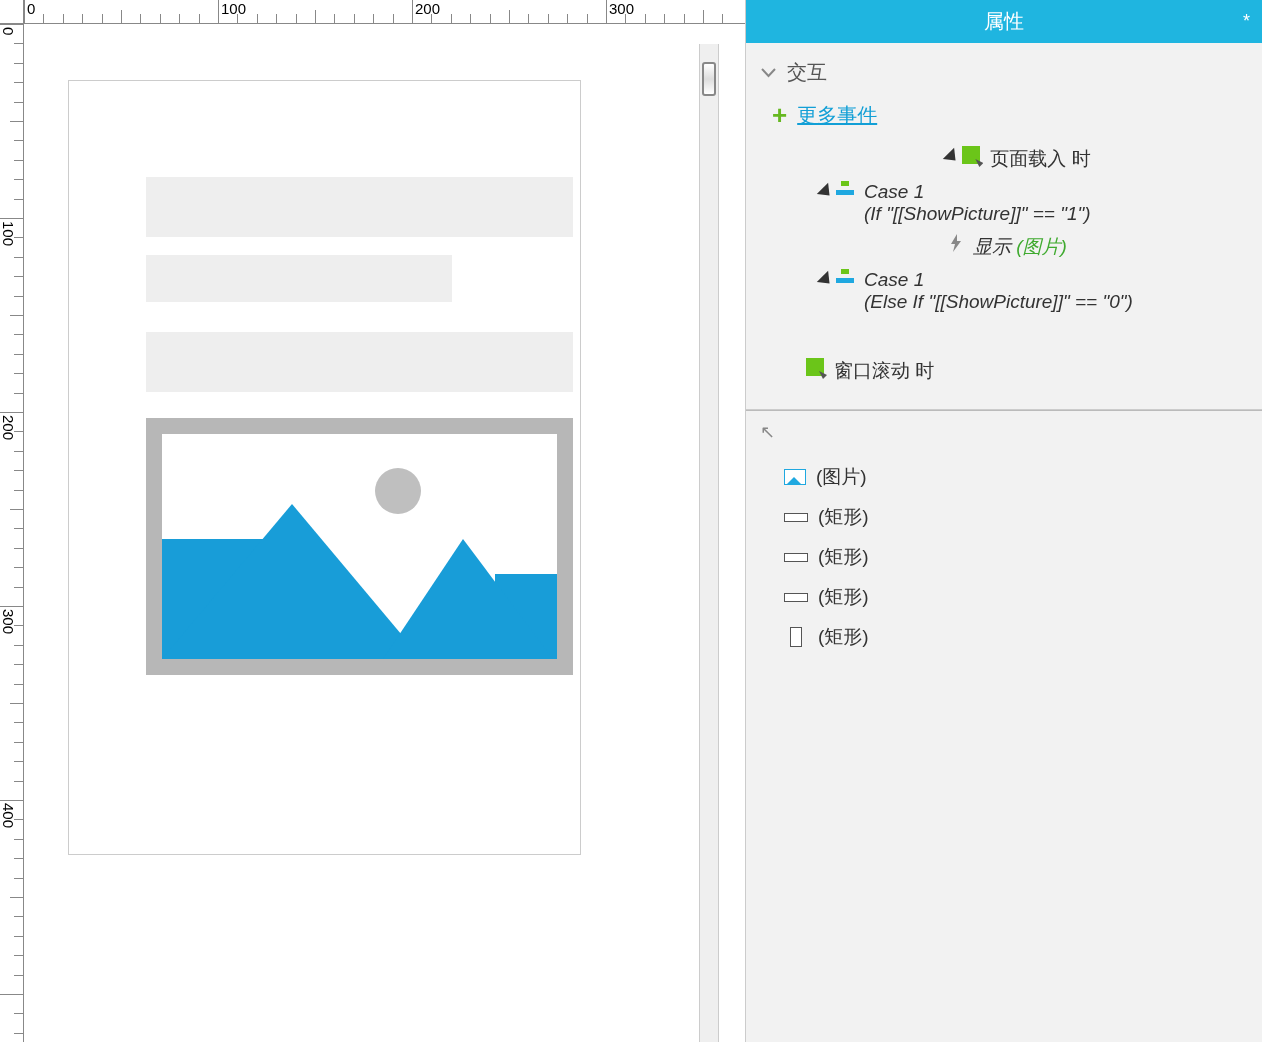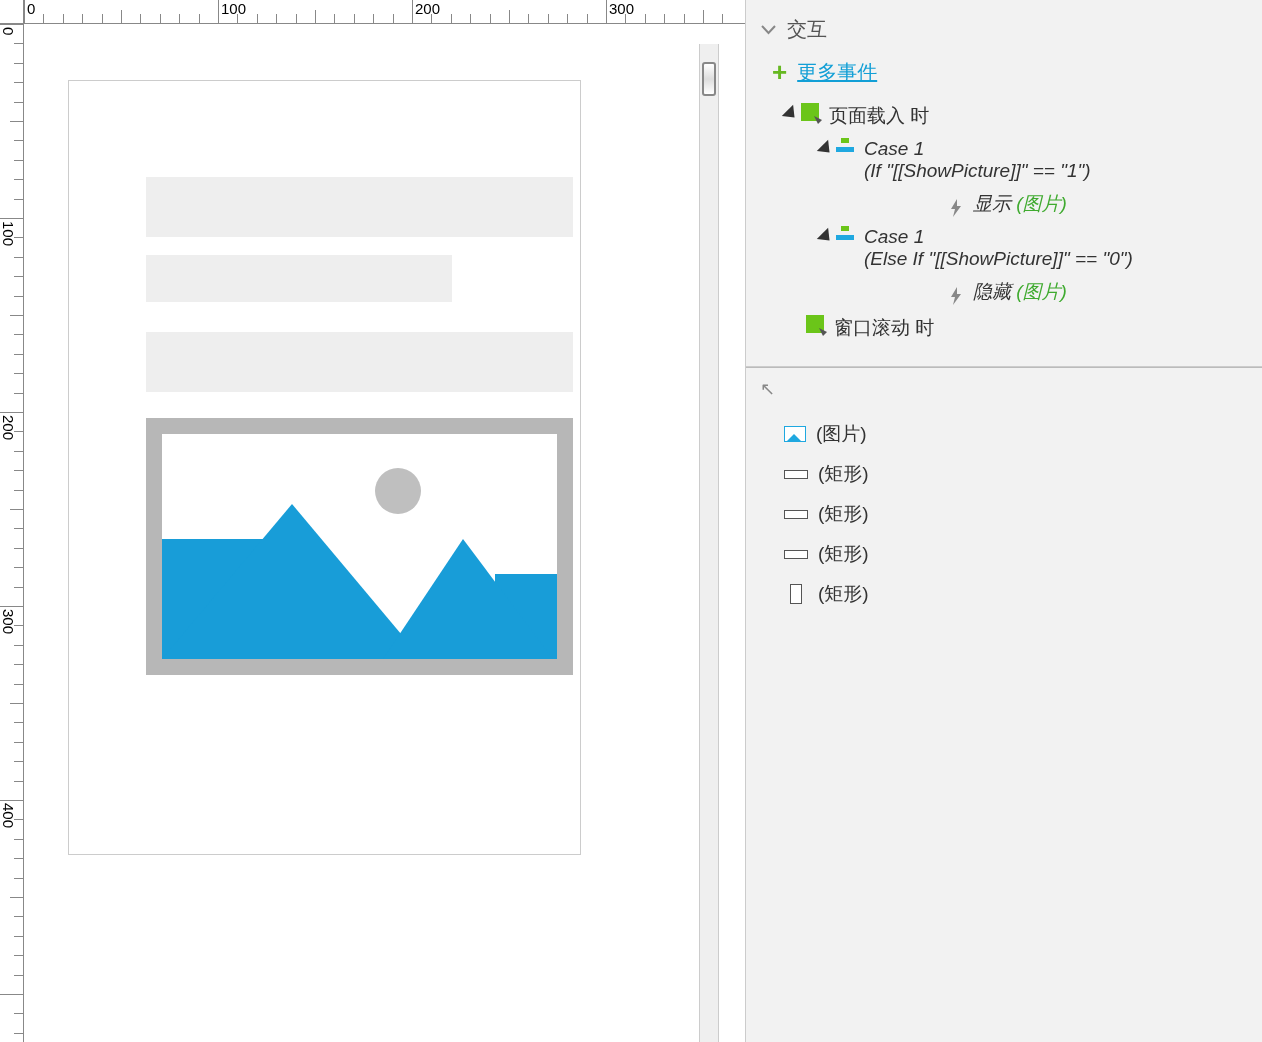--- a/index.html
+++ b/index.html
@@ -44,23 +44,23 @@
 .tnode { display:flex; align-items:flex-start; padding:5px 0;}
 .tri { width:0; height:0; border-top:8px solid transparent; border-bottom:8px solid transparent; border-left:10px solid #333; margin-right:5px; transform:rotate(45deg); margin-top:3px;}
 .ev-icon { width:18px; height:18px; margin-right:10px; background:#6bc519; position:relative; display:inline-block;}
 .ev-icon::after { content:''; position:absolute; bottom:-3px; right:-3px; width:8px; height:8px; background:#555; clip-path: polygon(0 0, 100% 50%, 50% 100%);}
 .case-icon { width:18px; height:14px; margin-right:10px; position:relative; display:inline-block;}
 .case-icon::before { content:''; position:absolute; top:0; left:5px; width:8px; height:5px; background:#6bc519;}
 .case-icon::after { content:''; position:absolute; bottom:0; left:0; width:18px; height:5px; background:#1fa8e0;}
 .bolt-icon { width:14px; height:18px; margin-right:10px; color:#888; display:inline-flex; align-items:center; justify-content:center;}
 .tnode .label { font-size:19px; color:#333;}
 .green { color:#3faa2f;}
-.indent1 { padding-left:30px;}
+.indent1 { padding-left:30px;justify-content:center;}
 .indent2 { padding-left:60px;}
-.indent3 { padding-left:128px;align-items:flex-end;}
+.indent3 { padding-left:128px;}
 .caseblk { padding-left:65px;font-style:italic;}
 .case-title { display:flex; align-items:flex-start; padding:4px 0;}
 .case-texts { font-size:19px; color:#333;}
 .more-events { margin:10px; border:1px solid #bbb; background:#fff; padding:7px 10px; font-size:19px; color:#333;}
 .adapt-head { padding:14px 14px; font-size:20px; color:#333; border-top:1px solid #ccc;}
 .outline-toolbar { padding:10px 14px; border-top:1px solid #bbb; color:#888; font-size:18px;}
 .outline { padding:4px 8px 20px 8px;}
 .oln-row { display:flex; align-items:center; padding:7px 4px; font-size:19px; color:#333;}
 .page-icon { width:18px; height:22px; border:1.5px solid #888; background:#fff; margin-right:10px; position:relative;}
 .page-icon::after { content:''; position:absolute; top:-1px; right:-1px; width:6px; height:6px; background:#f2f2f2; border-left:1.5px solid #888; border-bottom:1.5px solid #888;}
@@ -193,20 +193,24 @@
         </div>
       </div>
     </div>
   </div>
 </div>
 
 <div class="sb-gap"></div>
 <div class="sb-toggle"></div>
 
 <div class="right-panel">
+  <div class="panel-title">
+    <span>属性</span>
+    <span class="star">*</span>
+  </div>
 
   <div class="section">
     <div class="sec-head">
       <span class="chev">
         <svg width="15" height="10" viewBox="0 0 15 10">
             <path d="M1 1 L7.5 8 L14 1" fill="none" stroke="#888" stroke-width="2"></path>
           </svg>
       </span>
       <span>交互</span>
     </div>
@@ -242,31 +246,23 @@
         </div>
 
         <div class="case-title">
           <span class="tri"></span>
           <span class="case-icon"></span>
           <div class="case-texts">
             <div>Case 1</div>
             <div class="cond">(Else If "[[ShowPicture]]" == "0")</div>
           </div>
         </div>
-        <div class="tnode indent3">
-          <span class="bolt-icon">
-            <svg width="14" height="18" viewBox="0 0 14 18">
-                <path d="M8 0 L2 10 L6 10 L4 18 L12 7 L8 7 Z" fill="#888"></path>
-              </svg>
-          </span>
-          <span class="label"><span>隐藏</span> <span class="green">(图片)</span></span>
-        </div>
-      </div>
-
-      <div class="tnode indent2" style="padding-left:50px;">
+      </div>
+
+      <div class="tnode indent2" style="padding-left:50px;margin-top:36px;">
         <span class="ev-icon"></span>
         <span class="label">窗口滚动 时</span>
       </div>
     </div>
 
   </div>
 
 
   <div class="outline-toolbar">
     <span>↖</span>

